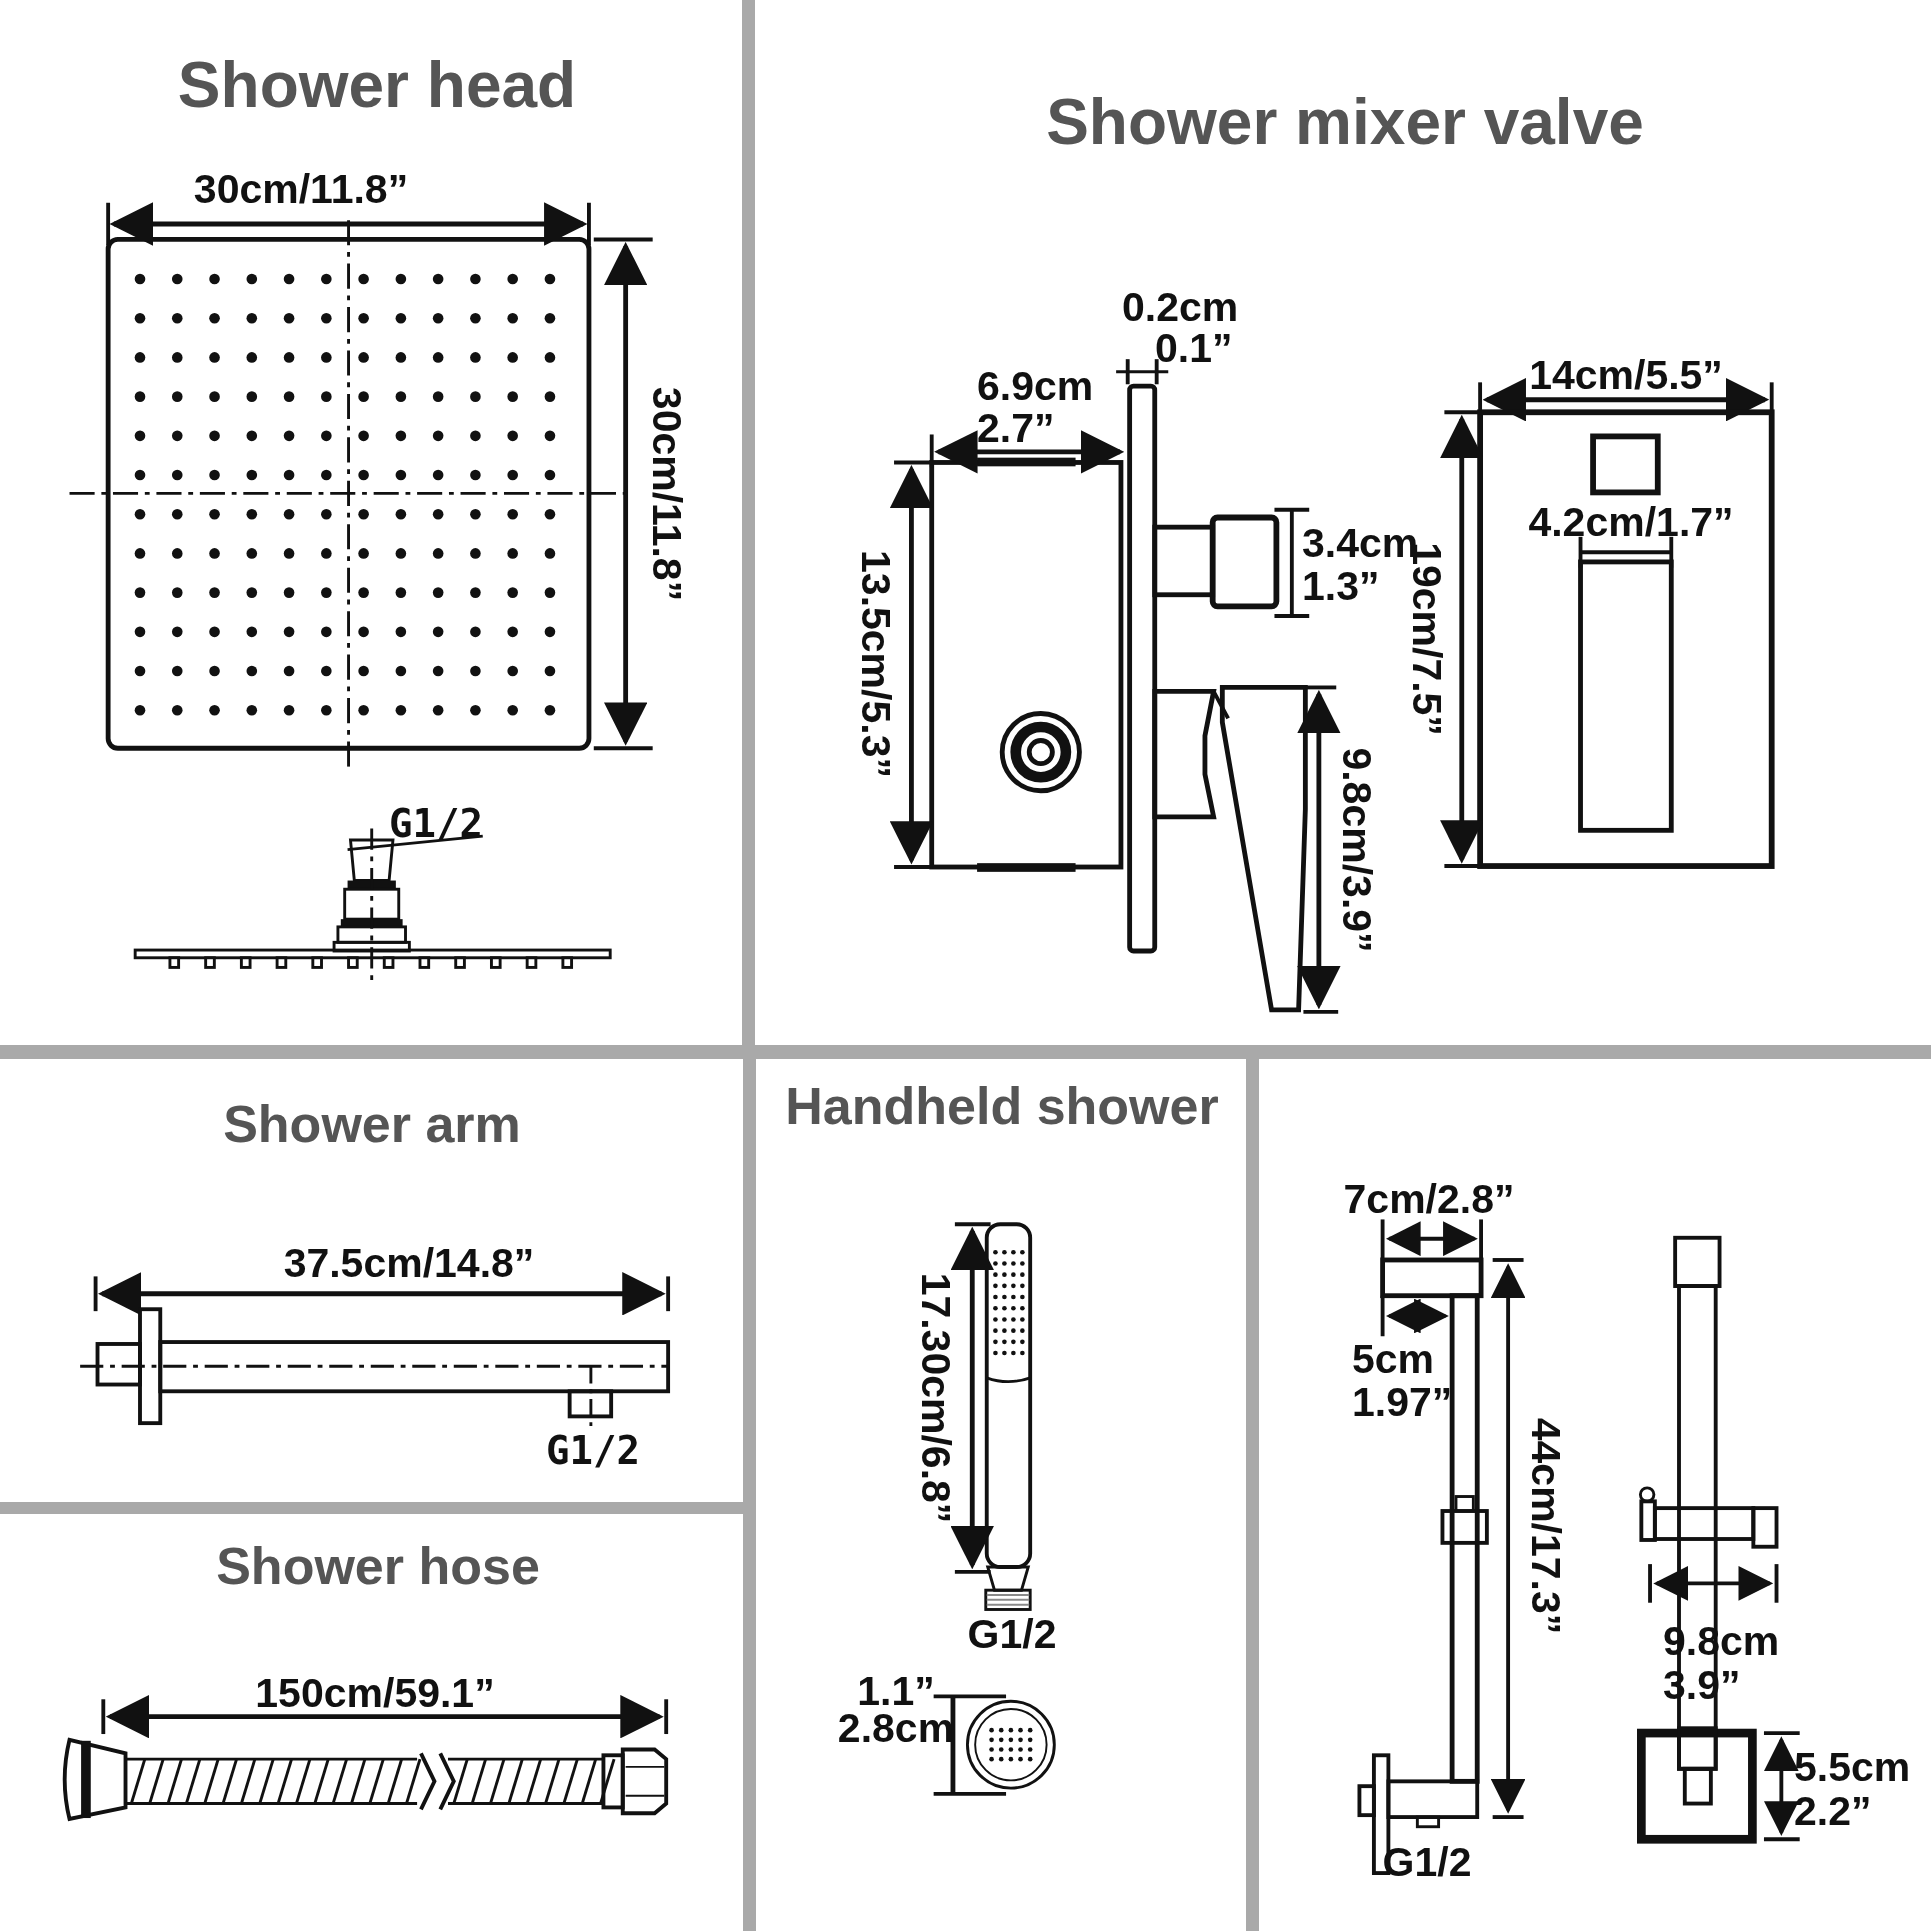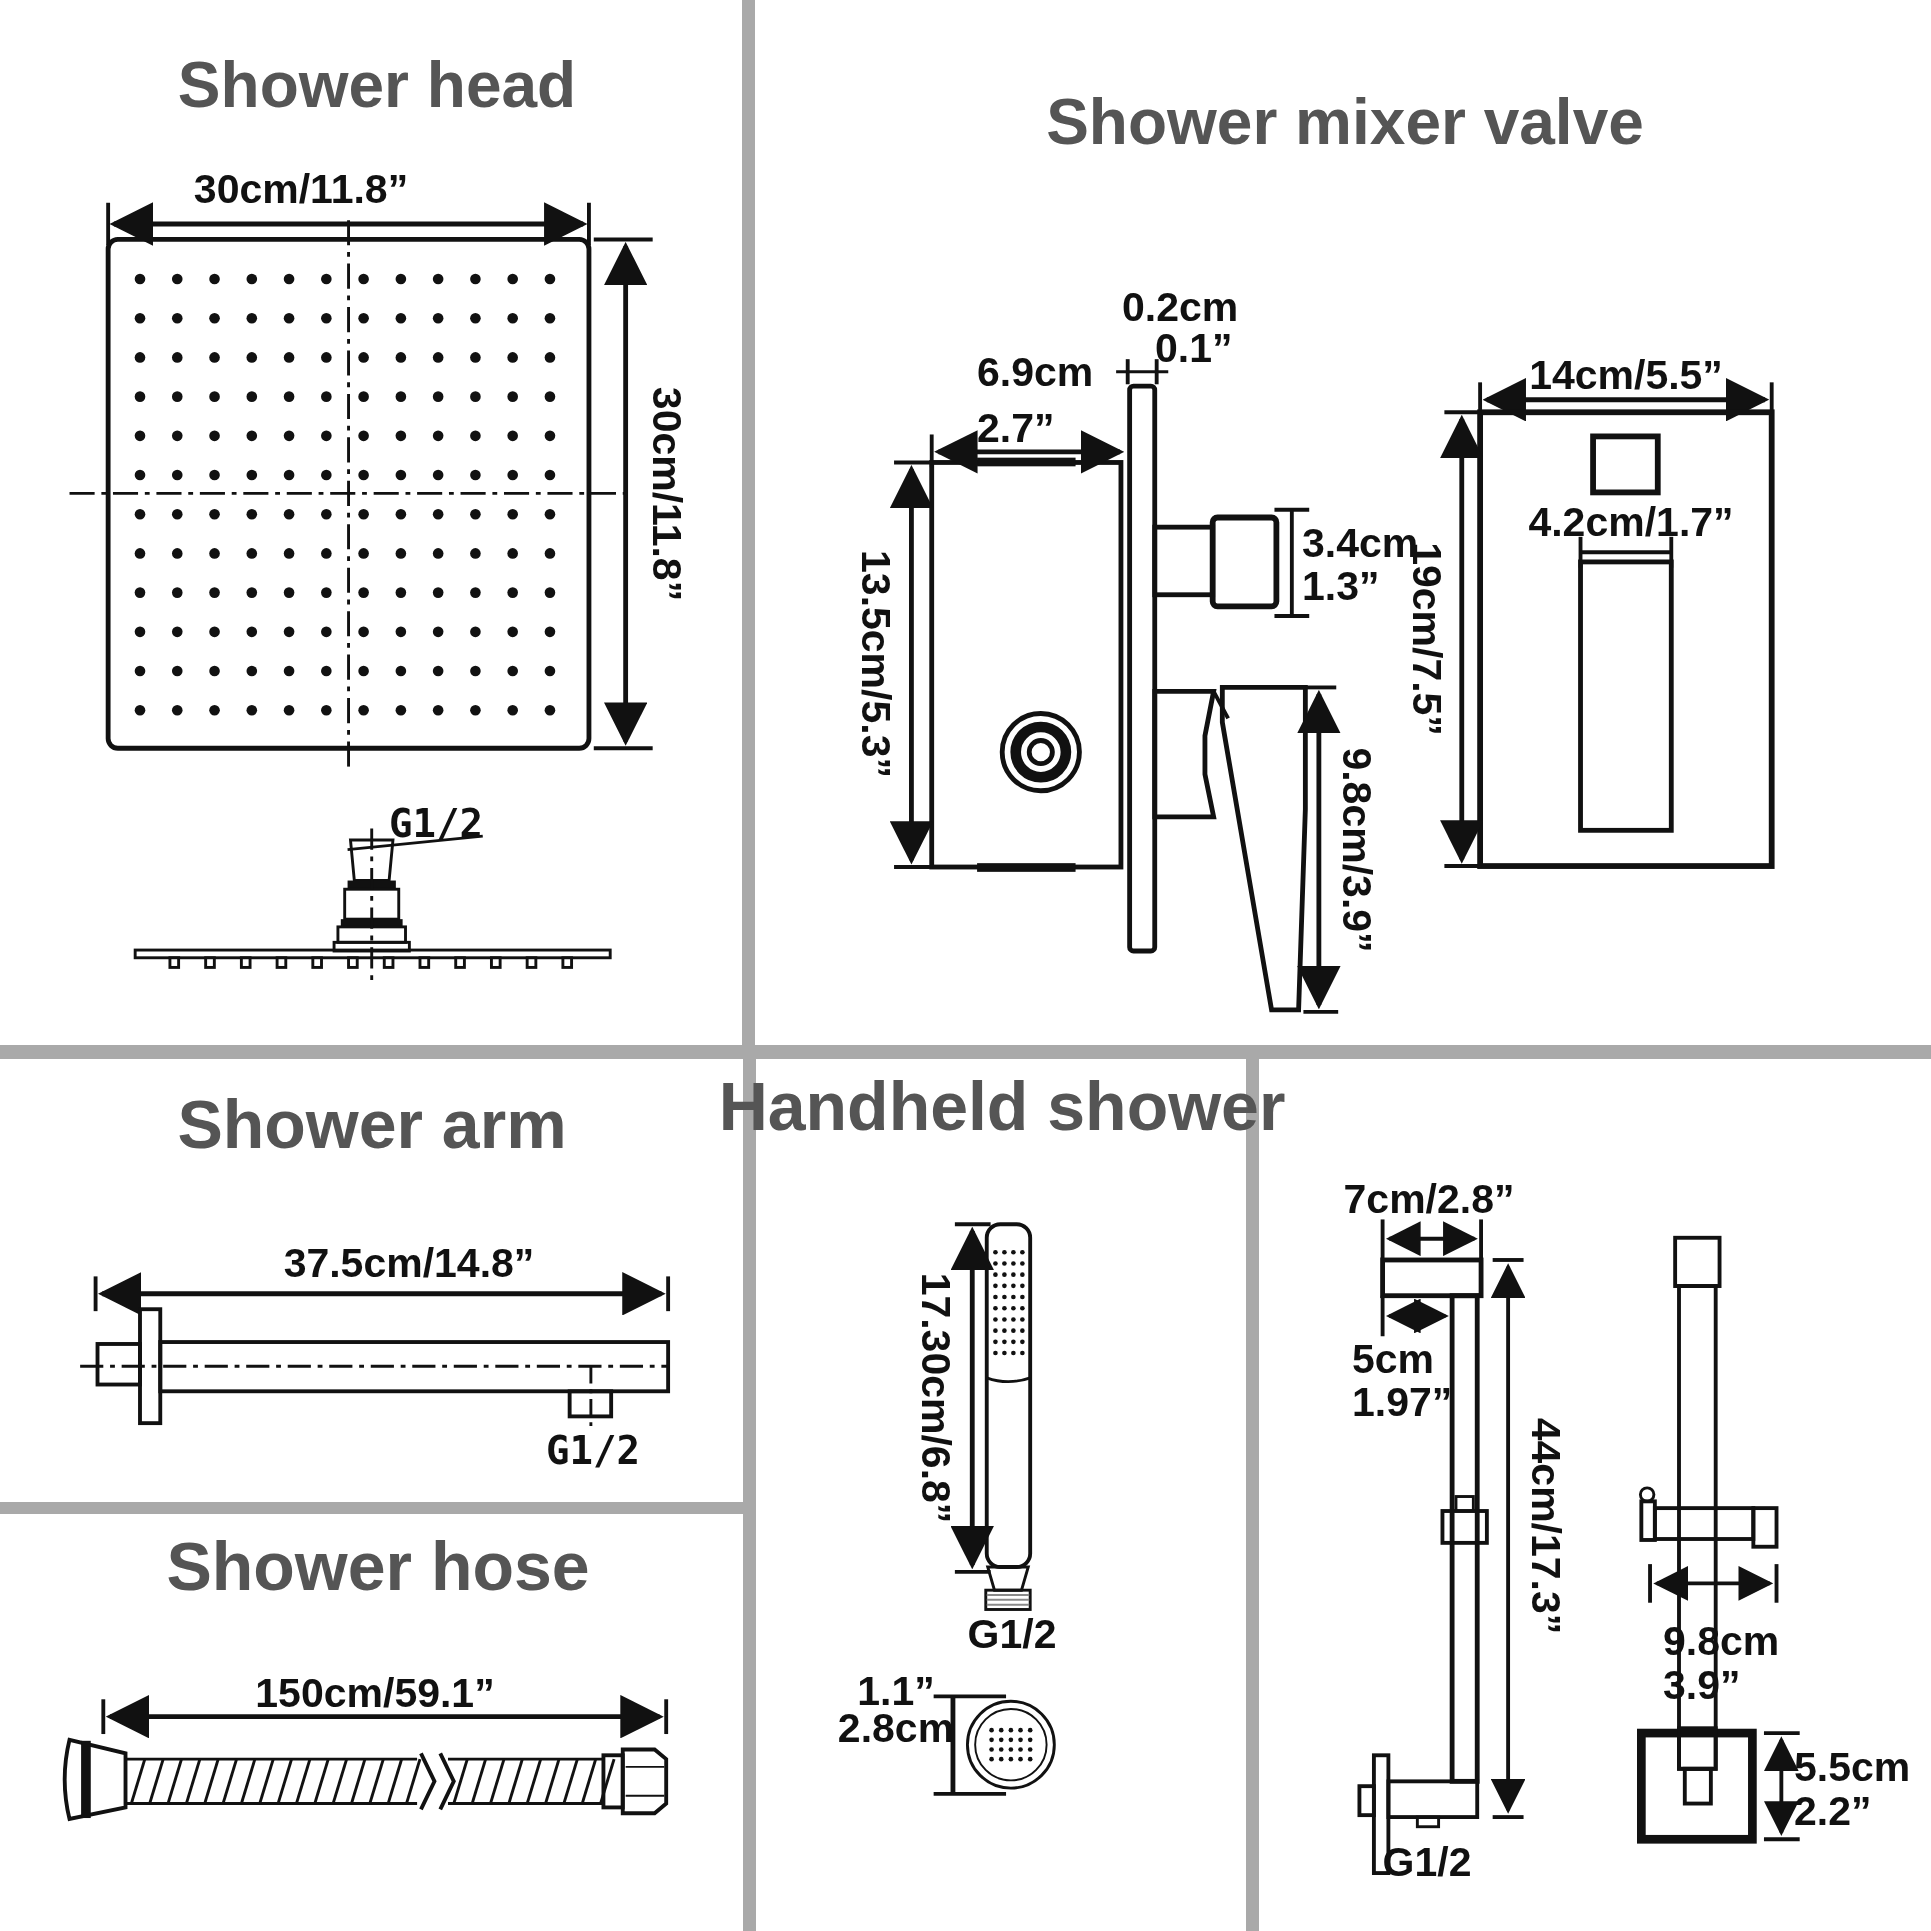--- a/index.html
+++ b/index.html
@@ -6,21 +6,21 @@
   #canvas{position:relative;width:1931px;height:1931px;background:#ffffff;overflow:hidden;
           font-family:"Liberation Sans",sans-serif;}
   .divider{position:absolute;background:#a9a9a9;}
   svg{position:absolute;left:0;top:0;}
   svg *{vector-effect:none;}
   .ink{stroke:#111;fill:none;}
   .lbl{position:absolute;transform:translate(-50%,-50%);font-weight:bold;font-size:41px;
        color:#111;white-space:nowrap;line-height:1;}
   .left{transform:translate(0,-50%);}
   .rot{transform:translate(-50%,-50%) rotate(90deg);}
-  .title{font-size:68px;font-weight:bold;color:#555;}
+  .title{font-size:52px;font-weight:bold;color:#555;}
   .title-lg{font-size:64px;}
   .mono{font-family:"DejaVu Sans Mono",monospace;}
 </style>
 </head>
 <body>
 
 <div id="canvas">
 
   <svg width="1931" height="1931" viewBox="0 0 2000 2000">
     <defs>
@@ -465,21 +465,21 @@
   <div class="divider" style="left:0;top:1502px;width:743px;height:11.6px;"></div>
 
   <div class="lbl title title-lg" style="left:377px;top:85px;">Shower head</div>
   <div class="lbl" style="left:301px;top:189px;">30cm/11.8”</div>
   <div class="lbl rot" style="left:666px;top:494px;">30cm/11.8”</div>
   <div class="lbl mono" style="left:436px;top:823px;font-size:39px;">G1/2</div>
 
   <div class="lbl title title-lg" style="left:1345px;top:122px;">Shower mixer valve</div>
   <div class="lbl left" style="left:1122px;top:307px;">0.2cm</div>
   <div class="lbl left" style="left:1122px;top:348px;margin-left:33px;">0.1”</div>
-  <div class="lbl left" style="left:977px;top:372px;">6.9cm</div>
+  <div class="lbl left" style="left:977px;top:386px;">6.9cm</div>
   <div class="lbl left" style="left:977px;top:428px;">2.7”</div>
   <div class="lbl rot" style="left:875px;top:664px;">13.5cm/5.3”</div>
   <div class="lbl left" style="left:1302px;top:543px;">3.4cm</div>
   <div class="lbl left" style="left:1302px;top:586px;">1.3”</div>
   <div class="lbl rot" style="left:1356px;top:850px;">9.8cm/3.9”</div>
   <div class="lbl" style="left:1626px;top:375px;">14cm/5.5”</div>
   <div class="lbl rot" style="left:1426px;top:639px;">19cm/7.5”</div>
   <div class="lbl" style="left:1631px;top:522px;">4.2cm/1.7”</div>
 
   <div class="lbl title" style="left:372px;top:1124px;">Shower arm</div>

